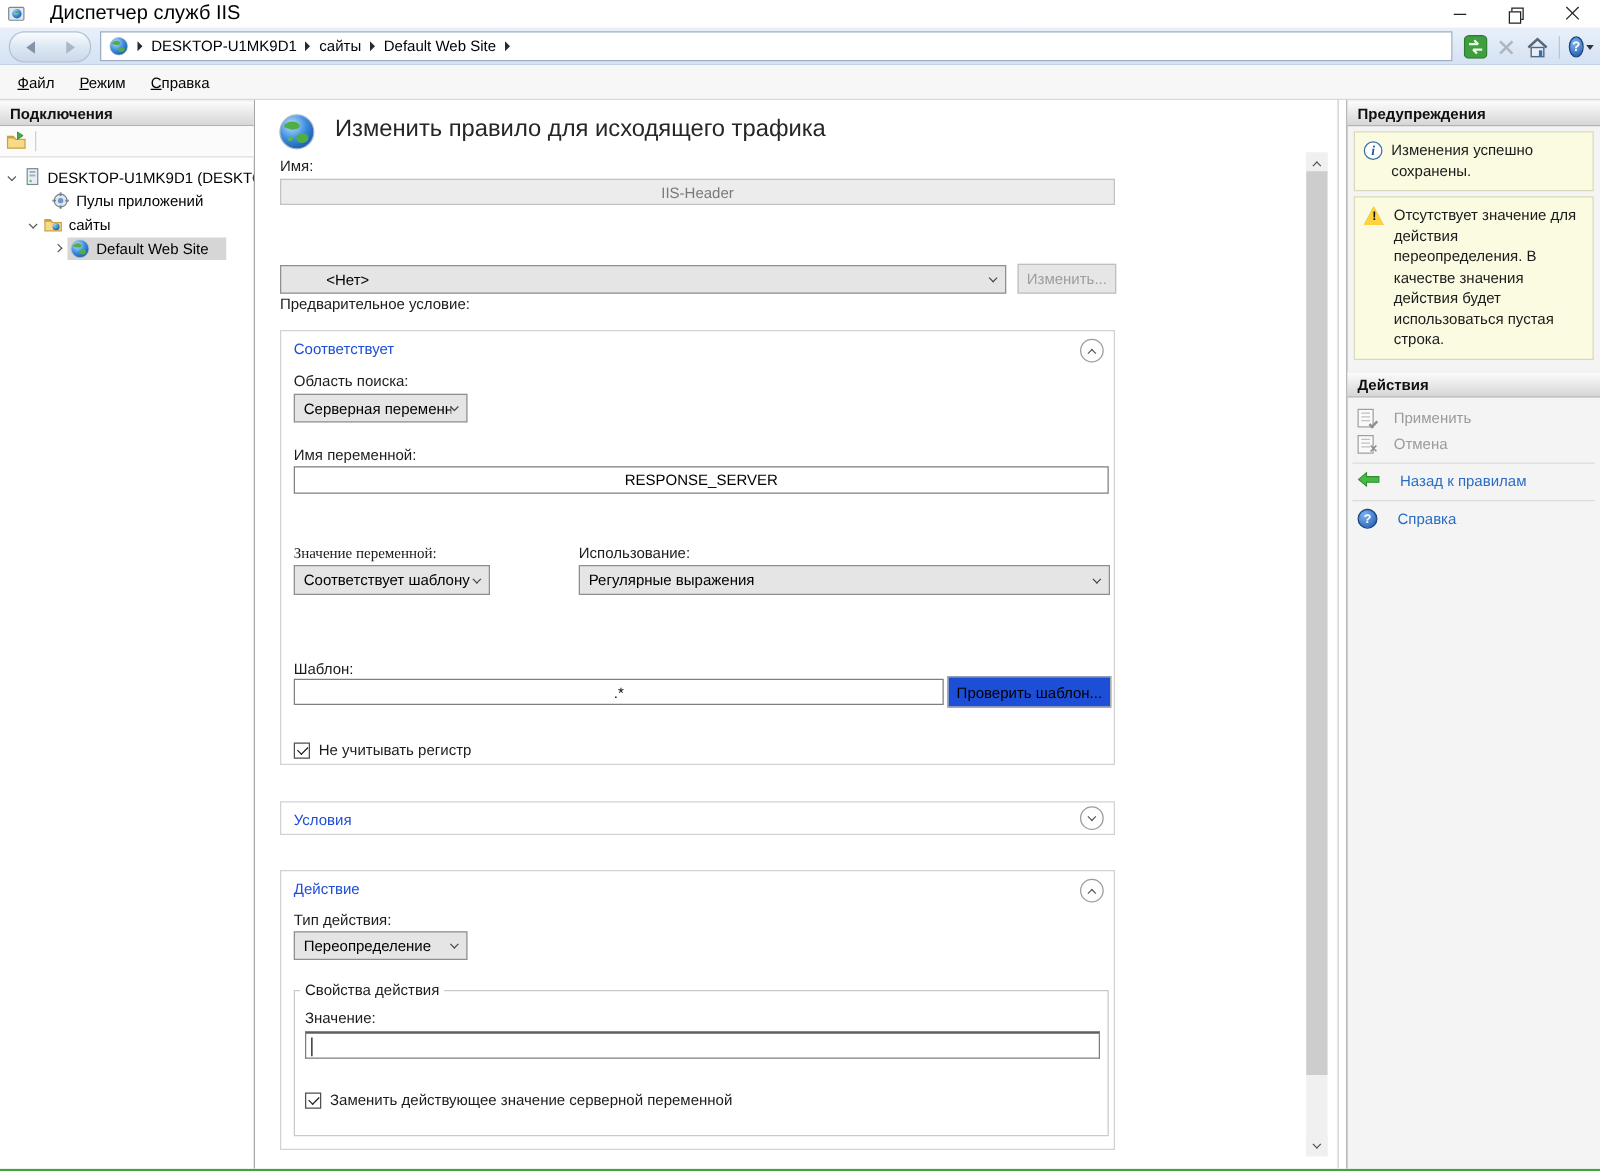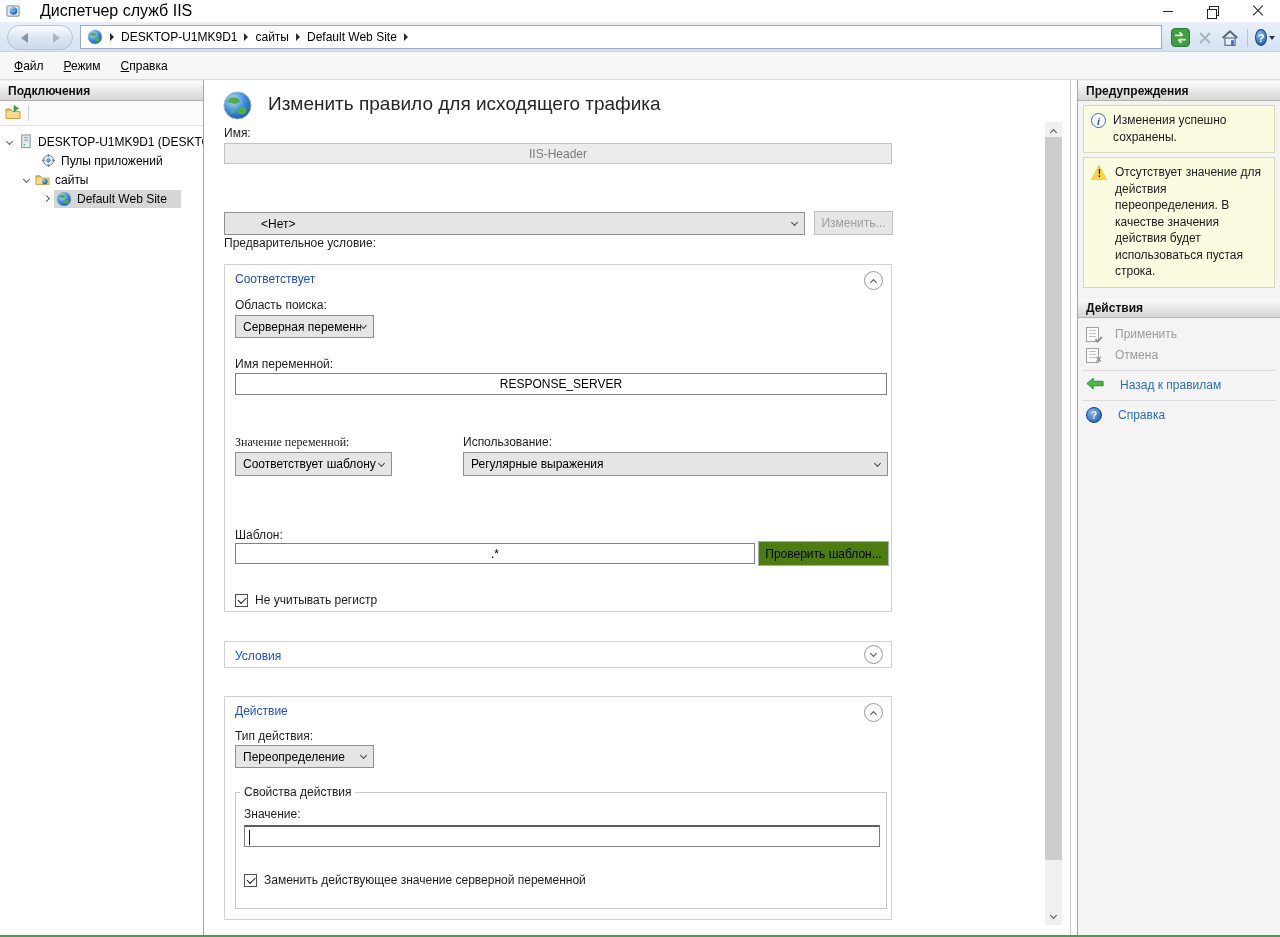--- a/index.html
+++ b/index.html
@@ -63,21 +63,21 @@
   .icon16 { width:16px; height:16px; flex:none; display:inline-flex; align-items:center; justify-content:center; }
   
   .abs { position:absolute; }
   .lbl { font-size:12px; color:#1c1c1c; white-space:nowrap; }
   .page-title { font-size:19px; color:#262626; white-space:nowrap; }
   .tb { border:1px solid #7f7f7f; background:#fff; font-size:12px; padding:0 5px; font-family:"Liberation Sans","DejaVu Sans",sans-serif;text-align:center; }
   .tb:disabled,.tb.disabled { background:#ececec; border-color:#c2c2c2; color:#7a7a7a; }
   .combo { background:#e5e5e5; border:1px solid #8f8f8f; display:flex; align-items:center; justify-content:space-between; padding:0 7px; font-size:12px; }
   .combo .txt { white-space:nowrap; overflow:hidden; }
   .combo .chv { border-color:#444; }
-  .btn { background:#4d7c0f; border:1px solid #acacac; font-size:12px; display:flex; align-items:center; justify-content:center; font-family:"Liberation Sans","DejaVu Sans",sans-serif; }
+  .btn { background:#1d4ed8; border:1px solid #acacac; font-size:12px; display:flex; align-items:center; justify-content:center; font-family:"Liberation Sans","DejaVu Sans",sans-serif; }
   .btn.disabled { color:#9d9d9d; border-color:#bfbfbf; background:#e6e6e6; }
   .group-panel { position:absolute; border:1px solid #d2d2d2; background:#fff; }
   .gp-title { position:absolute; left:10px; top:7px; font-size:12px; color:#1d4ed8; }
   .circle-chev { position:absolute; right:8px; top:6px; width:19px; height:19px; border-radius:50%; border:1px solid #9b9b9b; background:#fdfdfd; display:flex; align-items:center; justify-content:center; }
   .circle-chev .chv { border-color:#555; }
   .chv.up { transform:rotate(225deg); margin-top:3px; }
   .chv.down { margin-top:-2px; }
   .checkrow { display:flex; align-items:center; gap:7px; }
   .cb { position:relative; width:13px; height:13px; border:1px solid #4f4f4f; background:#fff; flex:none; }
   .cb::after { content:""; position:absolute; left:2px; top:2.5px; width:7px; height:3.5px; border-left:1.6px solid #1a1a1a; border-bottom:1.6px solid #1a1a1a; transform:rotate(-45deg); }

